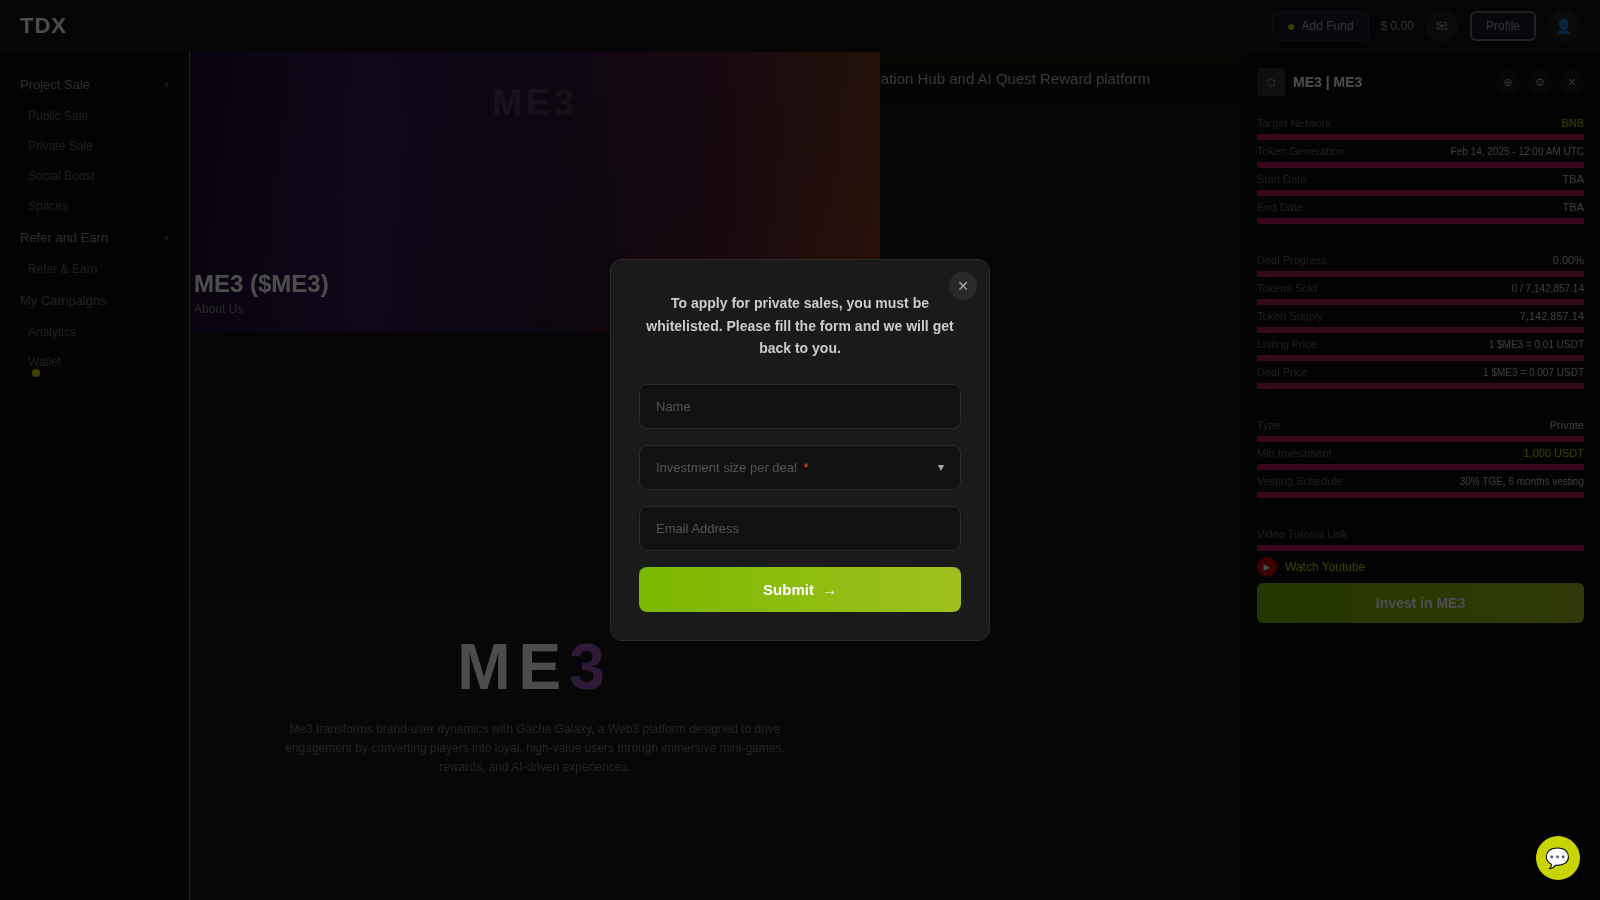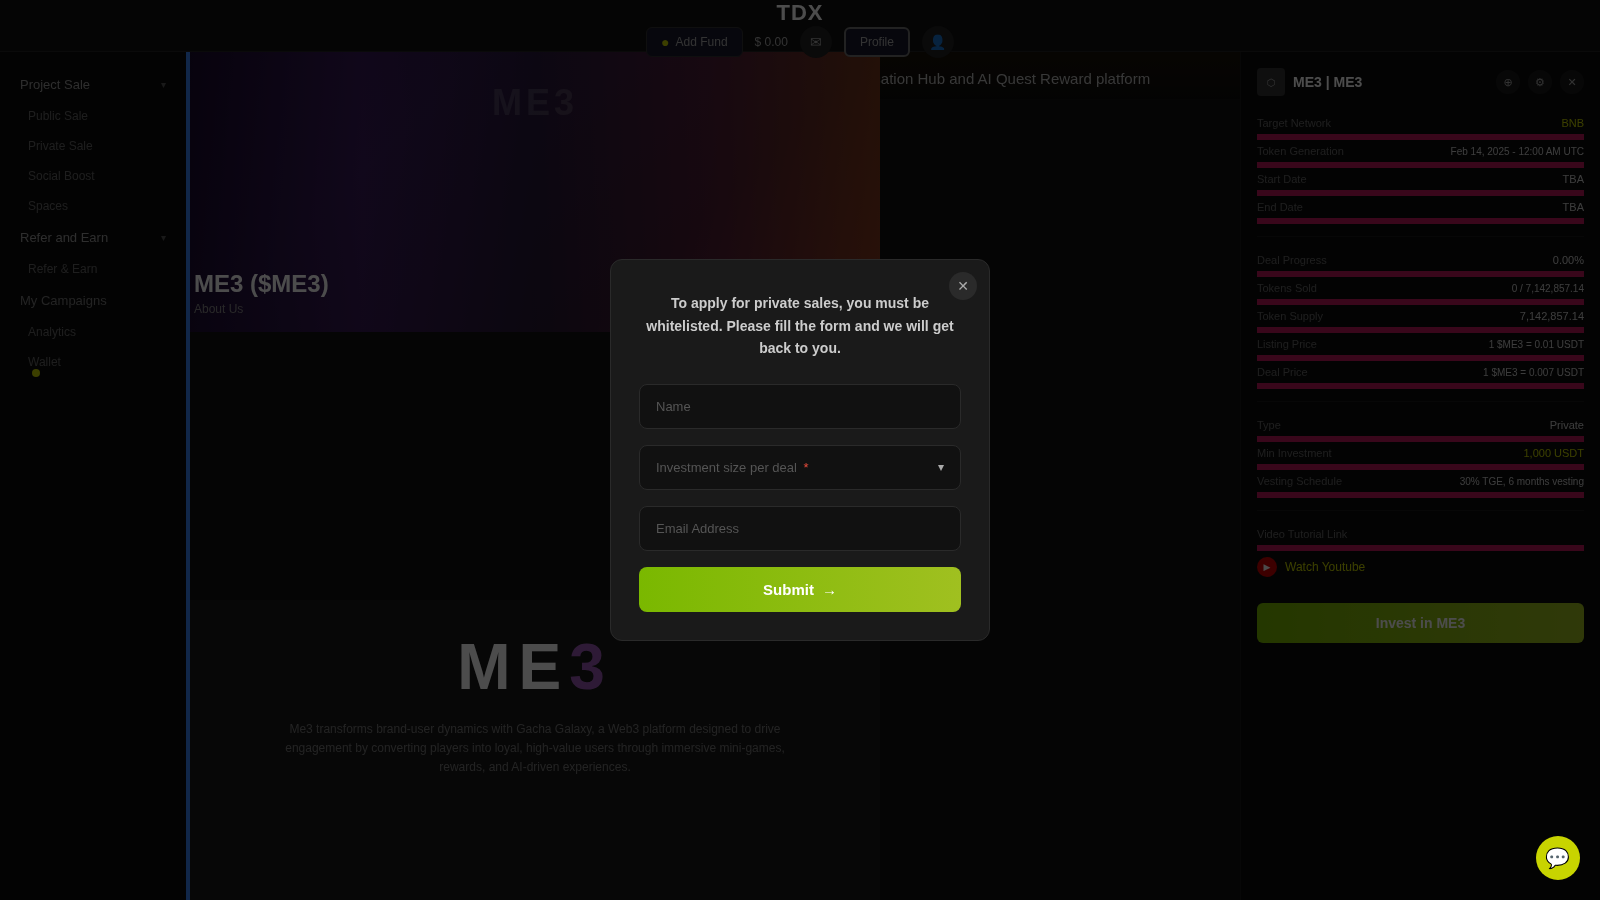--- a/index.html
+++ b/index.html
@@ -18,21 +18,20 @@
       position: fixed;
       top: 0; left: 0; right: 0;
       height: 52px;
       background: #111;
       display: flex;
       align-items: center;
       justify-content: space-between;
       padding: 0 20px;
       z-index: 100;
       border-bottom: 1px solid #222;
-      flex-direction: column;
     }
     .logo {
       font-size: 22px;
       font-weight: 900;
       color: #c8d400;
       letter-spacing: 1px;
     }
     .logo span { color: #fff; }
     .nav-right {
       display: flex;
@@ -75,21 +74,21 @@
       cursor: pointer;
     }
 
     
     .sidebar {
       position: fixed;
       top: 52px; left: 0;
       width: 190px;
       height: calc(900px - 52px);
       background: #0d0d0d;
-      border-right: 4px solid #3b82f6;
+      border-right: 1px solid #3b82f6;
       padding: 16px 0;
       z-index: 50;
     }
     .sidebar-item {
       padding: 9px 20px;
       font-size: 13px;
       color: #777;
       cursor: pointer;
       display: flex;
       align-items: center;
@@ -258,21 +257,21 @@
     .btn-invest {
       width: 100%;
       background: linear-gradient(to right, #7ab800, #a0c020);
       color: #fff;
       font-size: 14px;
       font-weight: 600;
       padding: 12px;
       border: none;
       border-radius: 6px;
       cursor: pointer;
-      margin-top: 20px;
+      margin-top: 0;
     }
 
     
     .bottom-content {
       position: absolute;
       bottom: 0;
       left: 0;
       right: 360px;
       height: 300px;
       background: #1a1a1a;

